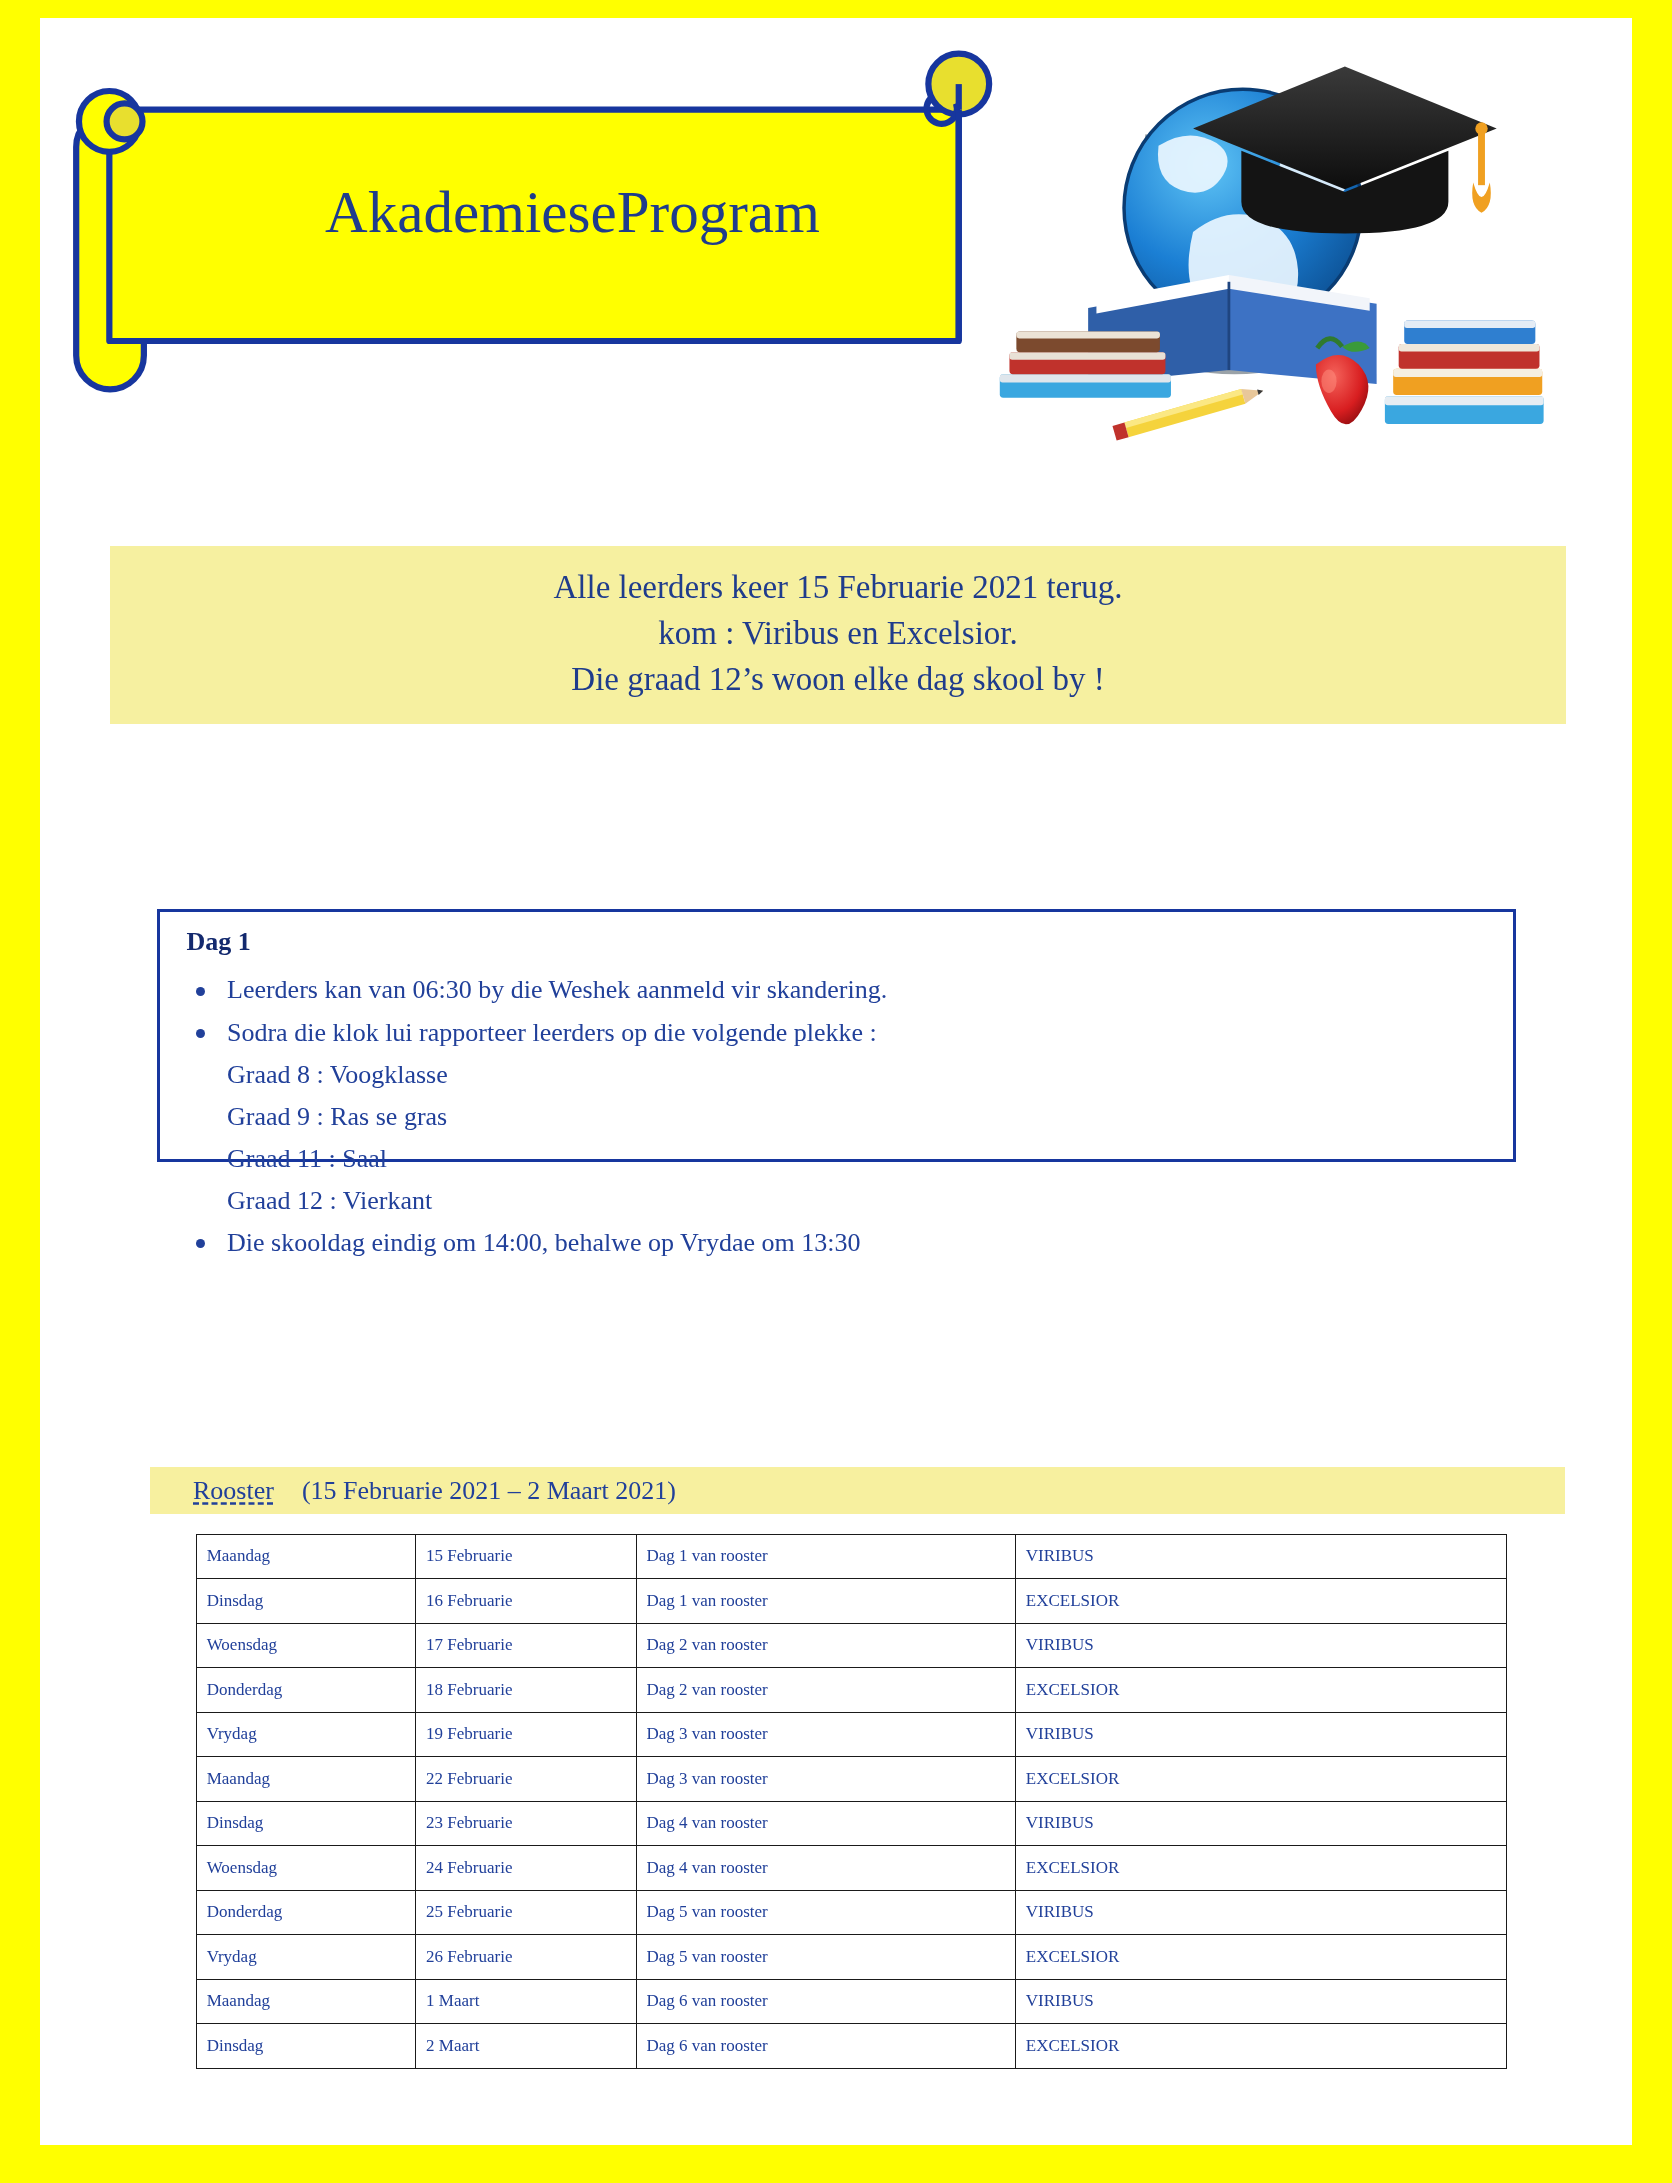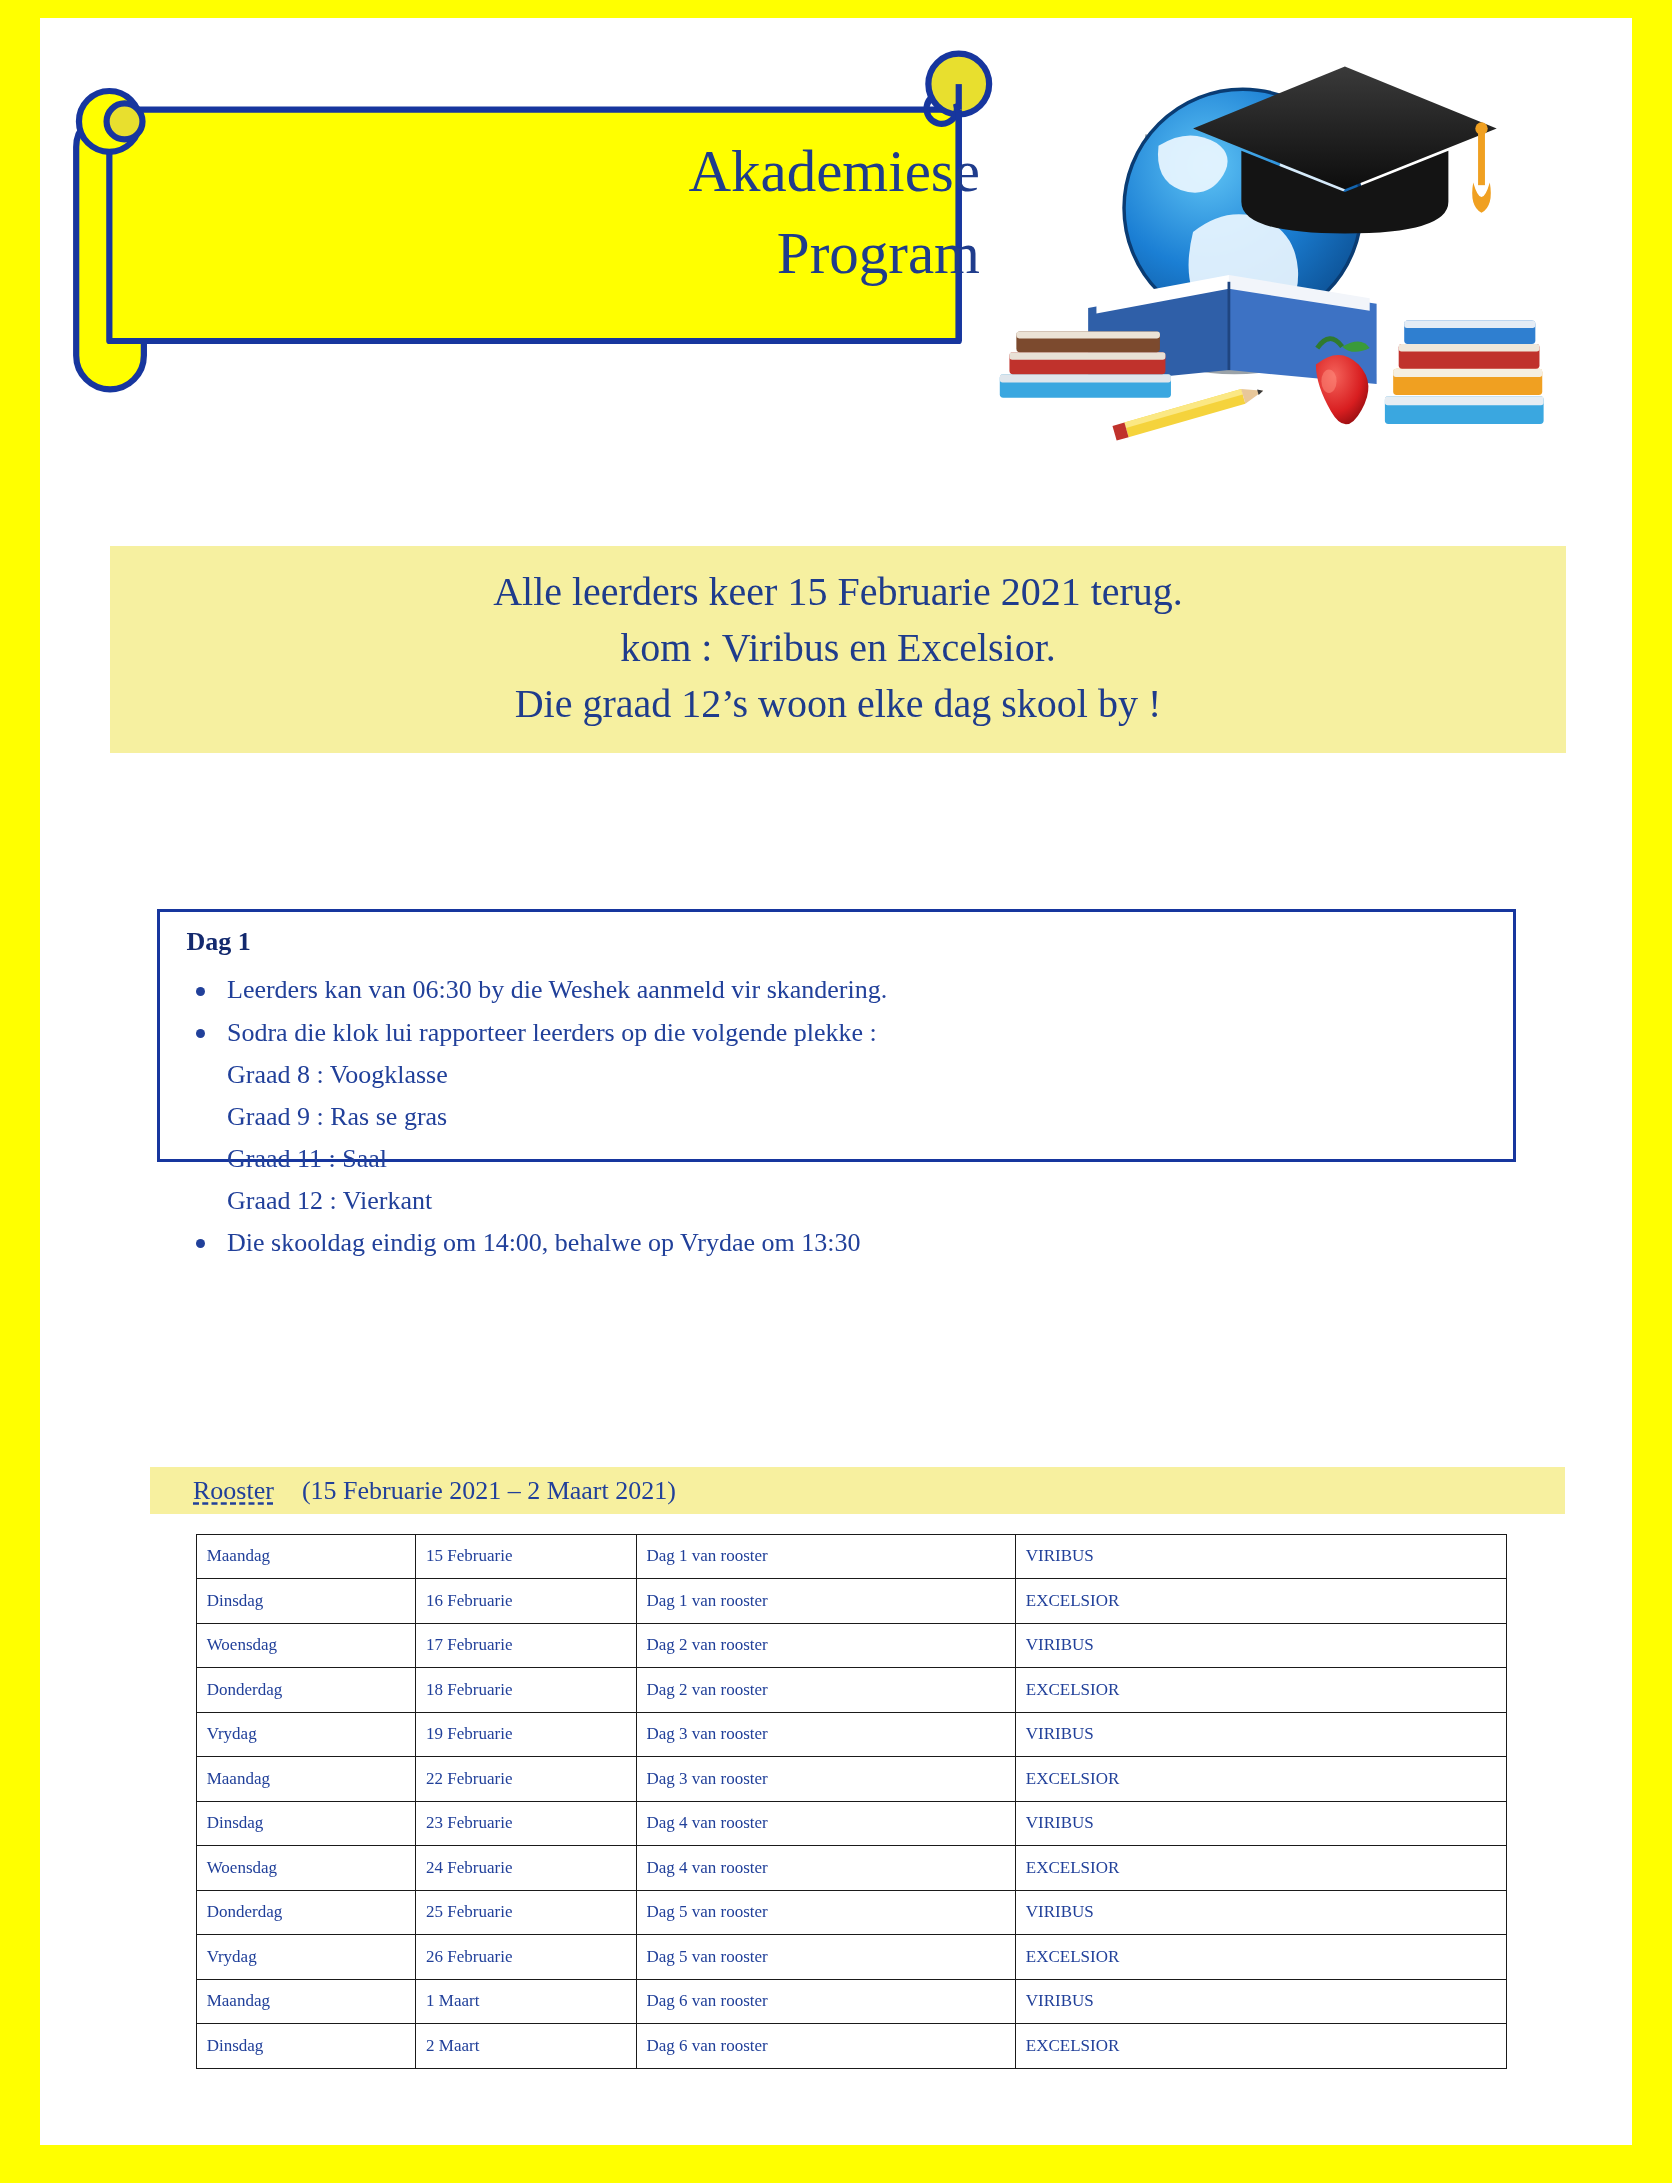--- a/index.html
+++ b/index.html
@@ -50,22 +50,22 @@
     width: 100%;
     height: 100%;
   }
   .scroll-title {
     position: absolute;
     left: 104px;
     top: 41px;
     width: 815px;
     height: 255px;
     display: flex;
-    flex-direction: column;
-    align-items: flex-end;
+    flex-direction: row;
+    align-items: center;
     justify-content: center;
     color: #1f3c8c;
     font-size: 59px;
     line-height: 1.38;
     text-align: center;
     pointer-events: none;
   }
 
   .clipart {
     position: absolute;
@@ -80,21 +80,21 @@
   .announce {
     position: absolute;
     left: 70px;
     top: 528px;
     width: 1456px;
     background: #f6f0a0;
     padding: 18px 14px 21px 14px;
     box-sizing: border-box;
     text-align: center;
     color: #1f3c8c;
-    font-size: 40px;
+    font-size: 33px;
     line-height: 1.40;
   }
   .announce .ln { display: block; white-space: nowrap; }
 
   
   .daybox {
     position: absolute;
     left: 117px;
     top: 891px;
     width: 1359px;

